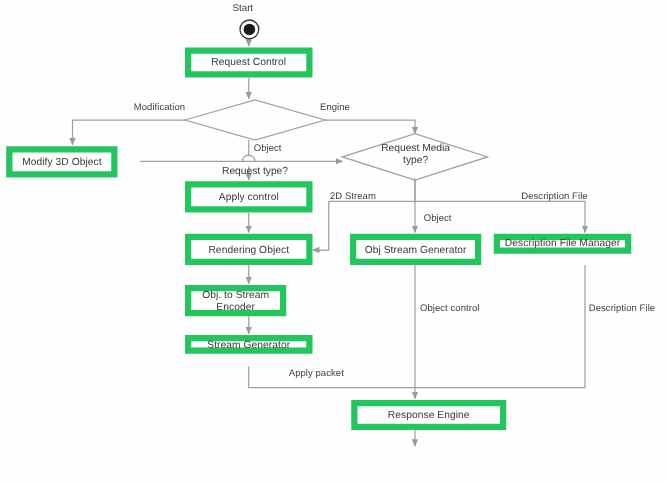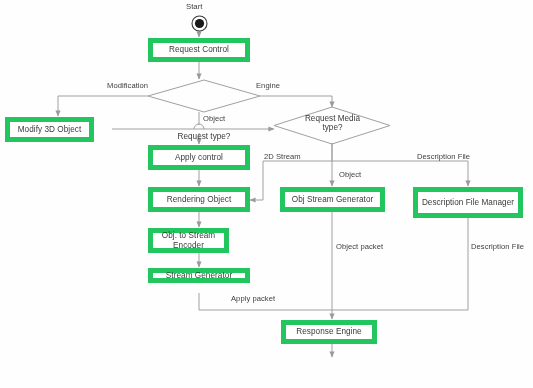--- a/index.html
+++ b/index.html
@@ -92,43 +92,43 @@
   <div class="node box" style="left:148px;top:145px;width:102px;height:25px;">Apply control</div>
 
   <div class="node box" style="left:148px;top:187px;width:102px;height:25px;">Rendering Object</div>
 
   <div class="node box" style="left:148px;top:228px;width:81px;height:25px;">Obj. to Stream Encoder</div>
 
   <div class="node box" style="left:148px;top:268px;width:102px;height:15px;">Stream Generator</div>
 
   <div class="node box" style="left:280px;top:187px;width:105px;height:25px;">Obj Stream Generator</div>
 
-  <div class="node box" style="left:413px;top:187px;width:110px;height:31px;">Description File Manager</div>
+  <div class="node box" style="left:395px;top:187px;width:110px;height:16px;">Description File Manager</div>
 
-  <div class="node box" style="left:281px;top:320px;width:96px;height:24px;">Response Engine</div>
+  <div class="node box" style="left:281px;top:320px;width:124px;height:24px;">Response Engine</div>
 
   <div class="diamond-label" style="left:148px;top:91px;width:112px;margin-top:41px;">Request type?</div>
 
   <div class="diamond-label" style="left:280px;top:114px;width:105px;">
     <div>Request Media</div>
     <div>type?</div>
   </div>
 
   <div class="elabel" style="left:71px;top:81px;margin-left:36px;">Modification</div>
 
   <div class="elabel" style="left:256px;top:81px;">Engine</div>
 
   <div class="elabel" style="left:203px;top:114px;">Object</div>
 
   <div class="elabel" style="left:264px;top:152px;">2D Stream</div>
 
   <div class="elabel" style="left:339px;top:170px;">Object</div>
 
   <div class="elabel" style="left:417px;top:152px;">Description File</div>
 
-  <div class="elabel" style="left:336px;top:242px;">Object packet</div>
+  <div class="elabel" style="left:336px;top:242px;">Object control</div>
 
   <div class="elabel" style="left:471px;top:242px;">Description File</div>
 
   <div class="elabel" style="left:231px;top:294px;">Apply packet</div>
 
 
 </div>
 
 </body></html>

